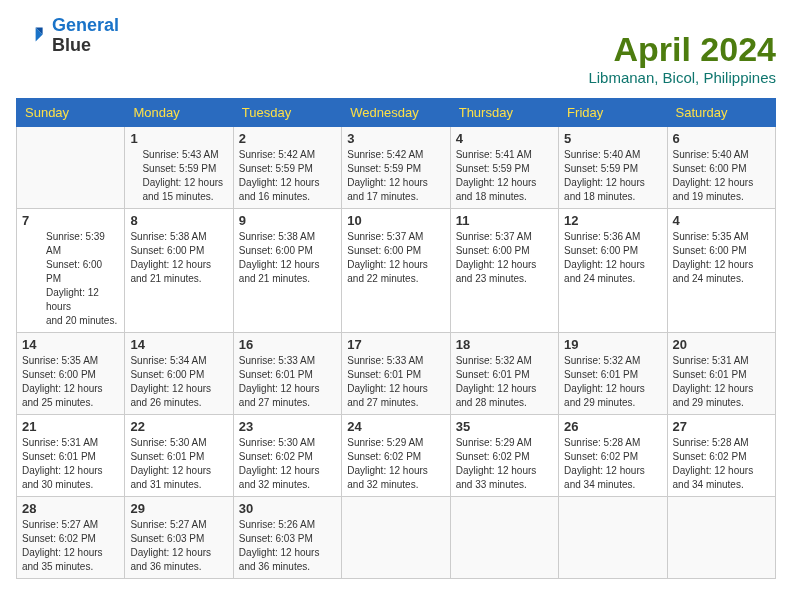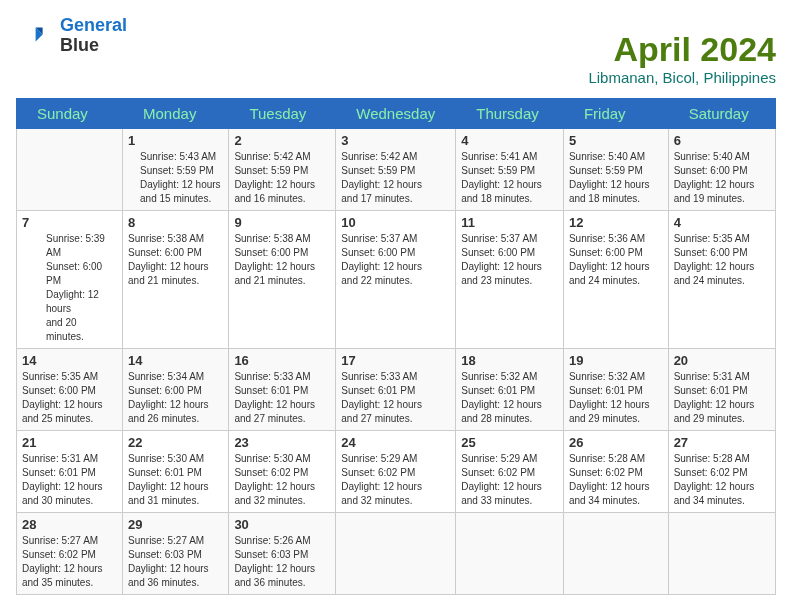--- a/index.html
+++ b/index.html
@@ -12,21 +12,21 @@
     }
     .header {
       display: flex;
       justify-content: space-between;
       align-items: flex-start;
       margin-bottom: 12px;
     }
     .logo {
       display: flex;
       align-items: center;
-      gap: 16px;
+      gap: 8px;
     }
     .logo-text {
       font-size: 18px;
       font-weight: bold;
       color: #333;
       line-height: 1.1;
     }
     .logo-text span {
       color: #1a73c8;
     }
@@ -47,24 +47,24 @@
       font-size: 15px;
       color: #0f766e;
     }
     .calendar-table {
       width: 100%;
       border-collapse: collapse;
       font-size: 11px;
     }
     .calendar-table thead tr th {
       background: #2a6bbf;
-      color: #86efac;
-      padding: 6px 20px;
+      color: #fde047;
+      padding: 6px 8px;
       text-align: left;
-      font-size: 15px;
+      font-size: 13px;
       font-weight: normal;
       border: 1px solid #2a6bbf;
     }
     .calendar-table tbody tr td {
       vertical-align: top;
       border: 1px solid #ccc;
       padding: 4px 5px;
       min-height: 70px;
       height: 80px;
       width: 14.28%;
@@ -295,21 +295,21 @@
 and 32 minutes.</div>
         </td>
         <td>
           <span class="day-number">24</span>
           <div class="day-info" style="white-space: pre-line;">Sunrise: 5:29 AM
 Sunset: 6:02 PM
 Daylight: 12 hours
 and 32 minutes.</div>
         </td>
         <td>
-          <span class="day-number">25</span>
+          <span class="day-number">35</span>
           <div class="day-info" style="white-space: pre-line;">Sunrise: 5:29 AM
 Sunset: 6:02 PM
 Daylight: 12 hours
 and 33 minutes.</div>
         </td>
         <td>
           <span class="day-number">26</span>
           <div class="day-info" style="white-space: pre-line;">Sunrise: 5:28 AM
 Sunset: 6:02 PM
 Daylight: 12 hours

